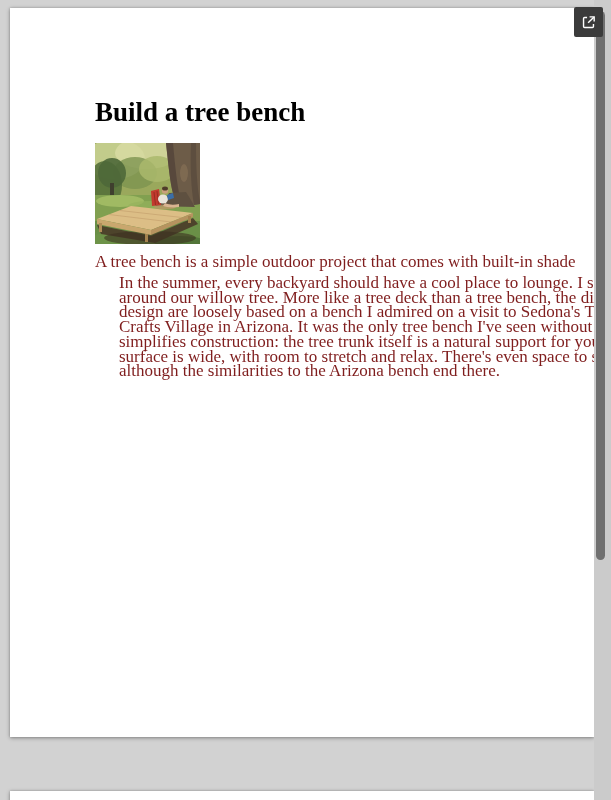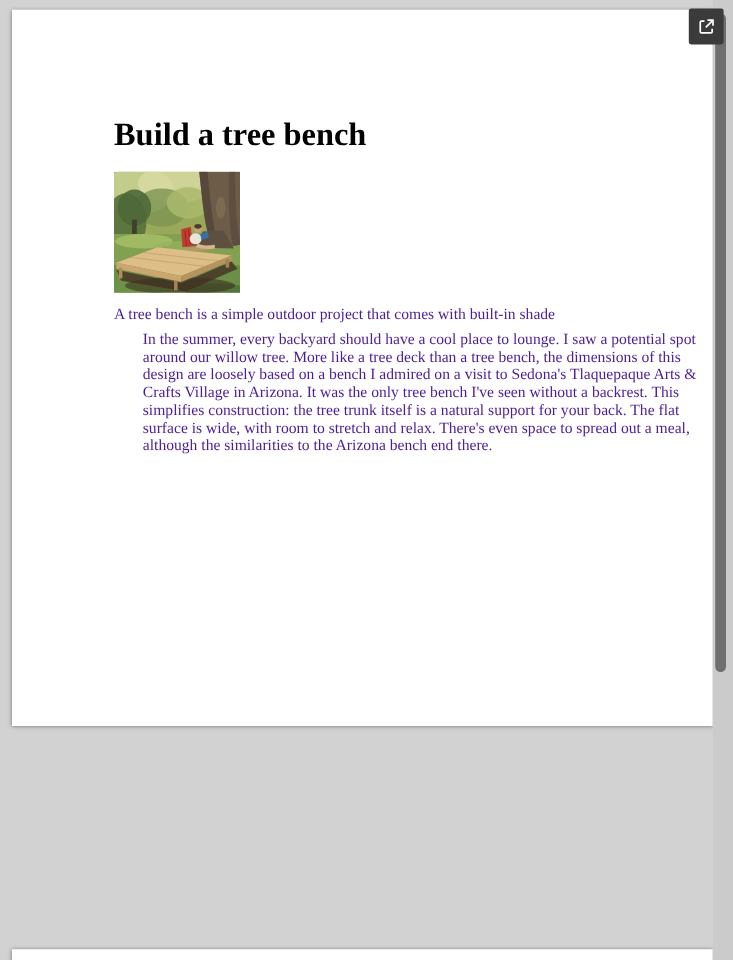--- a/index.html
+++ b/index.html
@@ -9,35 +9,35 @@
     overflow:hidden;
     font-family:"Liberation Serif", serif;
     position:relative;
   }
   .canvas{position:absolute;inset:0;}
   .page{
     position:absolute;left:10px;width:584px;
     background:#ffffff;
     box-shadow:0 1px 4px rgba(0,0,0,0.35), 0 0 2px rgba(0,0,0,0.18);
   }
-  .page1{top:8px;height:597px;overflow:hidden;}
+  .page1{top:8px;height:729px;overflow:hidden;}
   .page2{top:791px;height:14px;}
   .title{
     position:absolute;left:85px;top:91px;margin:0;
     font-size:27px;font-weight:bold;line-height:1;
     color:#000;white-space:pre;
   }
   .photo{
     position:absolute;left:85px;top:135px;width:105px;height:101px;
     overflow:hidden;
   }
   .photo svg{display:block;}
   .caption,.para{
     position:absolute;left:85px;margin:0;
-    font-size:13px;line-height:14.7px;color:#4c1d95;
+    font-size:17px;line-height:14.7px;color:#7f1d1d;
     white-space:pre;
   }
   .caption{top:247px;}
   .para-1{top:268px;margin-left:24px;}
   .para-2{top:387px;}
   .scroll-track{
     position:absolute;left:594px;top:0;width:17px;height:800px;
     background:#cbcbcb;
   }
   .scroll-thumb{

